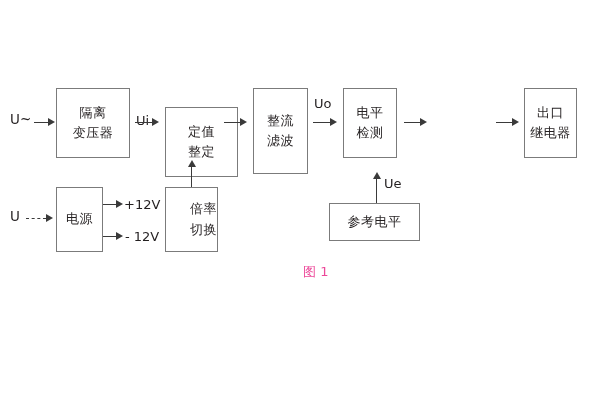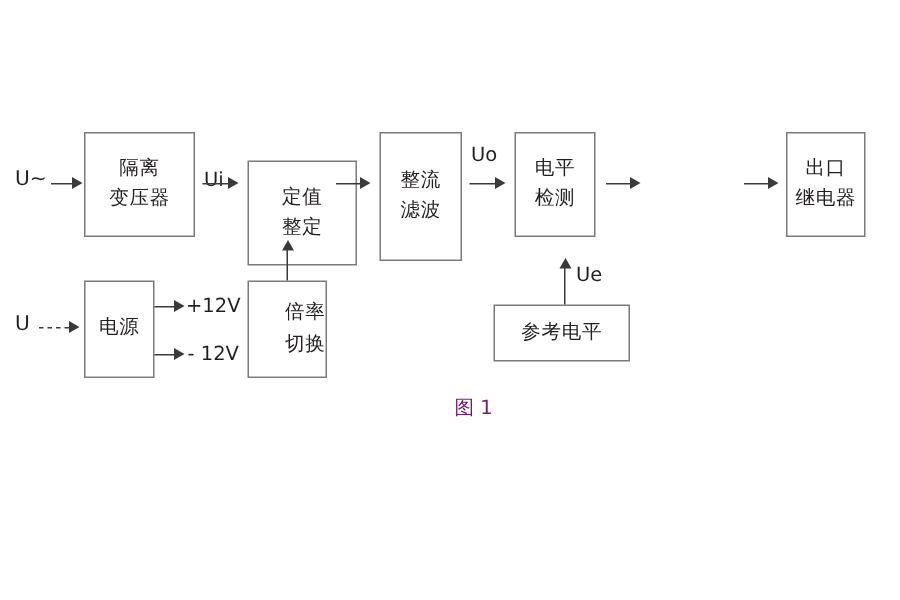--- a/index.html
+++ b/index.html
@@ -64,21 +64,21 @@
   }
   .arrow-u {
     position: absolute;
     width: 0; height: 0;
     border-left: 4px solid transparent;
     border-right: 4px solid transparent;
     border-bottom: 7px solid #3a3a3a;
   }
   .caption {
     position: absolute;
-    color: #701a75;
+    color: #ec4899;
     font-size: 13px;
     white-space: nowrap;
   }
 </style>
 </head>
 <body>
 
 <div id="canvas">
 
   <div class="lbl big" style="left:10px; top:113px;">U~</div>

